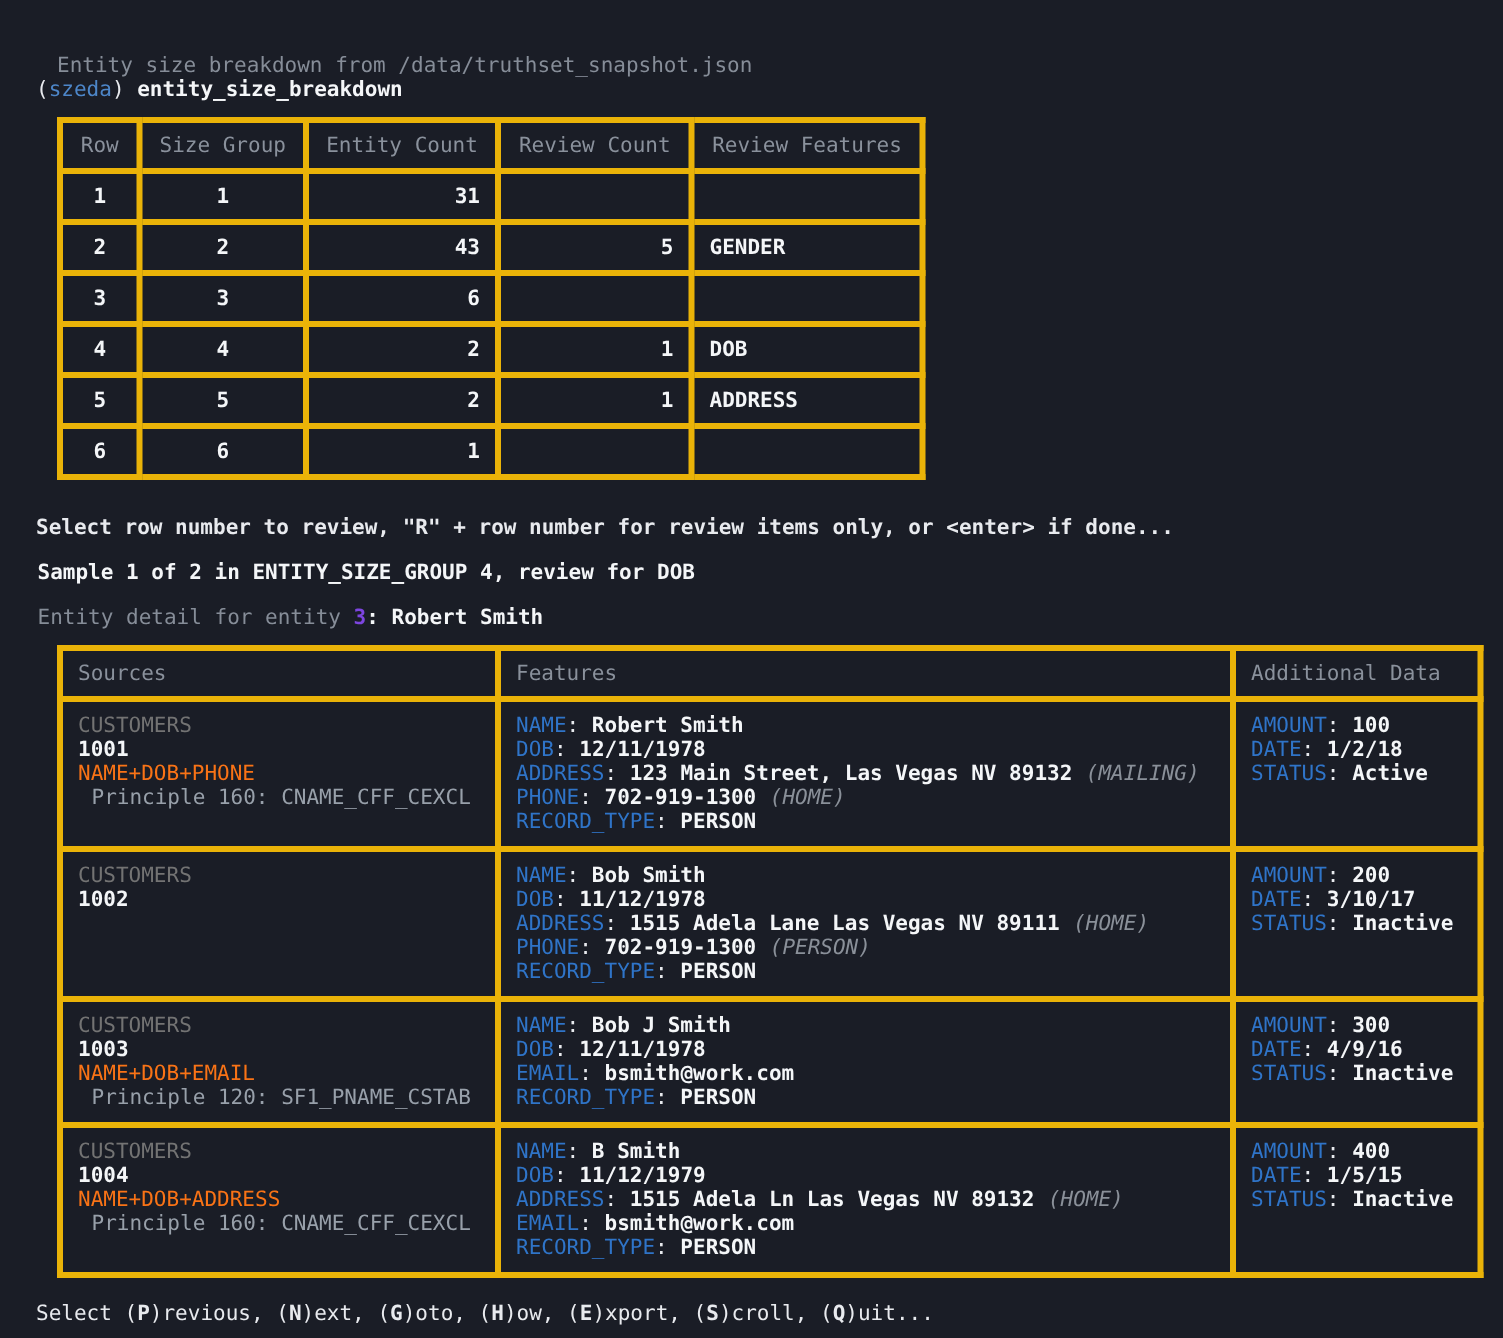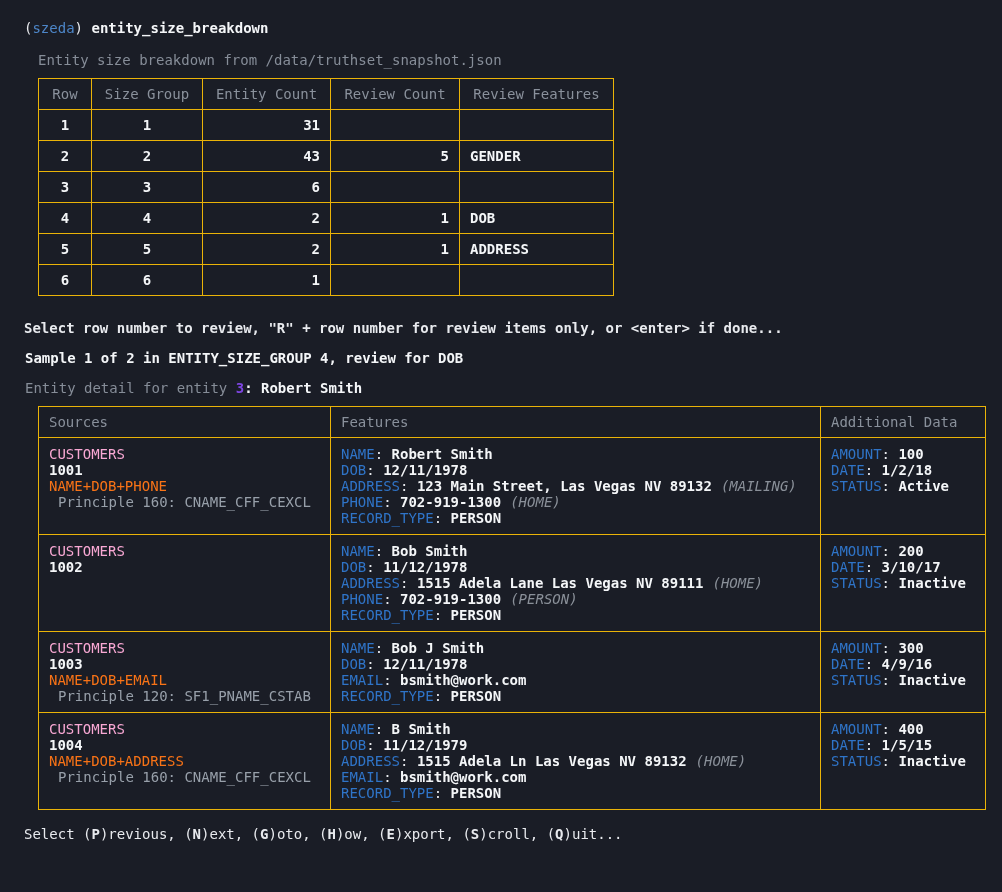--- a/index.html
+++ b/index.html
@@ -15,28 +15,28 @@
   .line{white-space:pre;}
   .x1{margin-left:24px;}
   .x2{margin-left:38px;}
   .b{font-weight:bold;}
   .white{color:#e8eaee;}
   .bwhite{color:#f4f6f8;font-weight:bold;}
   .gray{color:#868d98;}
   .blue{color:#4d86c8;}
   .lbl{color:#2f74c8;}
   .purple{color:#7d45e0;}
-  .orange{color:#f9a8d4;}
+  .orange{color:#737373;}
   .green{color:#f97316;}
   .yellow{color:#c9a42e;font-weight:bold;}
   .usage{color:#8a9099;font-style:italic;margin-left:9px;}
   .sep::before{content:": ";color:#e8eaee;}
   .caption{margin-top:16px;}
   table{border-collapse:collapse;margin-left:38px;table-layout:fixed;}
-  th,td{border:1px solid #eab308;overflow:hidden;}
+  th,td{border:4px solid #eab308;overflow:hidden;}
   
   .tbl1{margin-top:10px;width:575px;}
   .tbl1 th{color:#8a919c;font-weight:normal;text-align:center;padding:7px 10px;}
   .tbl1 td{padding:7px 10px;color:#f4f6f8;font-weight:bold;}
   .ta-c{text-align:center;}
   .ta-r{text-align:right;}
   .ta-l{text-align:left;}
   
   .tbl2{margin-top:10px;width:947px;}
   .tbl2 th{color:#8a919c;font-weight:normal;text-align:left;padding:7px 10px;}
@@ -49,23 +49,23 @@
   .mt14{margin-top:14px;margin-left:25px;}
   .related{margin-top:5px;}
   .tree{color:#c2c6cb;}
   .mt16{margin-top:16px;}
 </style>
 </head>
 <body>
 
 <div class="term">
 
+  <div class="line x2 gray caption">Entity size breakdown from /data/truthset_snapshot.json</div>
+
   <div class="line x1"><span class="white">(</span><span class="blue">szeda</span><span class="white">) </span><span class="bwhite">entity_size_breakdown</span></div>
-
-  <div class="line x2 gray caption">Entity size breakdown from /data/truthset_snapshot.json</div>
 
   <table class="tbl1">
     <colgroup>
         <col style="width:53px">
         <col style="width:111px">
         <col style="width:128px">
         <col style="width:129px">
         <col style="width:154px">
       </colgroup>
     <thead>

